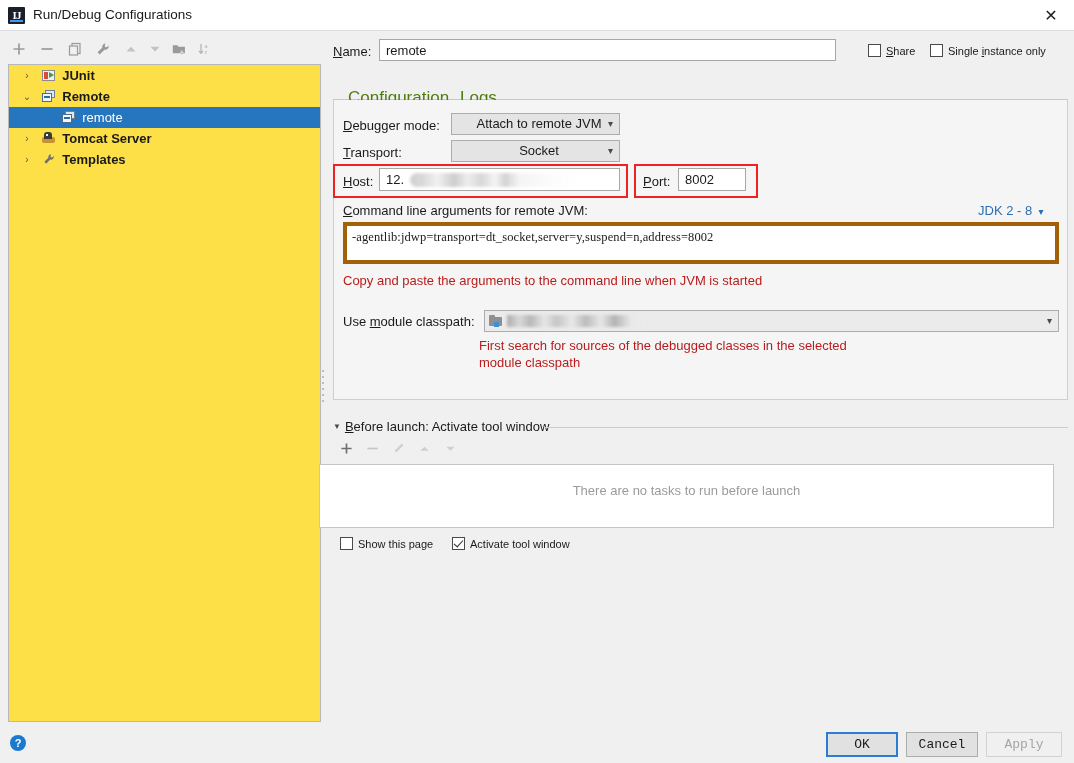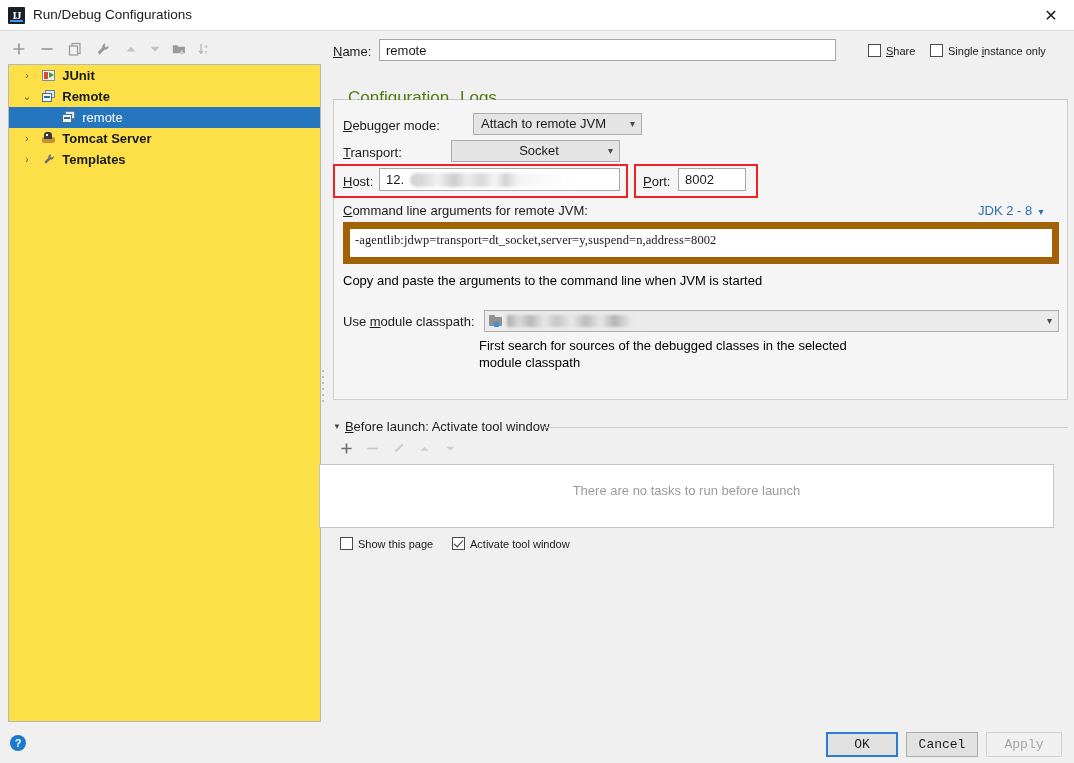--- a/index.html
+++ b/index.html
@@ -187,29 +187,29 @@
     position: absolute; left: 4px; top: 4px; width: 13px; height: 11px;
   }
   .mod-folder .f-body { position:absolute; left:0; top:2px; width:13px; height:9px; background:#8f8f8f; border-radius:1px; }
   .mod-folder .f-tab  { position:absolute; left:0; top:0px; width:6px; height:3px; background:#8f8f8f; border-radius:1px 1px 0 0; }
   .mod-folder .f-dot  { position:absolute; left:5px; top:7px; width:5px; height:5px; background:#3f8fd8; }
 
   .jdk-link {
     position: absolute; font-size: 13px; color: #2a6fb5; white-space: nowrap;
   }
   .cmdbox {
-    position: absolute; background: #ffffff; border: 7px solid #a16207;
+    position: absolute; background: #ffffff; border: 4px solid #a16207;
     overflow: hidden;
   }
   .cmdtext {
     position: absolute; left: 5px; top: 4px;
     font-family: "Liberation Serif", serif; font-size: 12.5px; color: #1a1a1a;
     letter-spacing: 0.1px; white-space: nowrap;
   }
-  .hinttext { position: absolute; font-size: 13px; color: #000000; white-space: nowrap; }
+  .hinttext { position: absolute; font-size: 13px; color: #b91c1c; white-space: nowrap; }
 
   
   .bl-header { position: absolute; left: 333px; top: 419px; font-size: 13px; white-space: nowrap; }
   .bl-tri { display:inline-block; color:#4a4a4a; font-size:8px; vertical-align:2px; margin-right:4px; }
   .bl-line { position:absolute; top: 427px; height:1px; background:#cdcdcd; }
   .bl-toolbar { position:absolute; left:333px; top:438px; width:200px; height:24px; }
   .bl-btn { position:absolute; top:0; width:26px; height:24px; text-align:center; line-height:24px; font-size:15px; }
   .bl-listbox {
     position: absolute; left:319px; top:464px; width:735px; height:64px;
     background:#ffffff; border:1px solid #c4c4c4;
@@ -373,21 +373,21 @@
   <div class="tabs">
     <div class="tab active" style="left:5px;">Configuration</div>
     <div class="tab" style="left:117px;">Logs</div>
   </div>
 
   <div class="panel"></div>
 
   <div class="fld-label" style="left:343px; top:118px;">
     <span class="underl">D</span>ebugger mode:
   </div>
-  <div class="combo" style="left:473px; top:113px; width:169px;">
+  <div class="combo" style="left:451px; top:113px; width:169px;text-align:center;">
     <span>Attach to remote JVM</span>
     <span class="chev">▾</span>
   </div>
 
   <div class="fld-label" style="left:343px; top:145px;">
     <span class="underl">T</span>ransport:
   </div>
   <div class="combo" style="left:451px; top:140px; width:169px;text-align:center;">
     <span>Socket</span>
     <span class="chev">▾</span>

